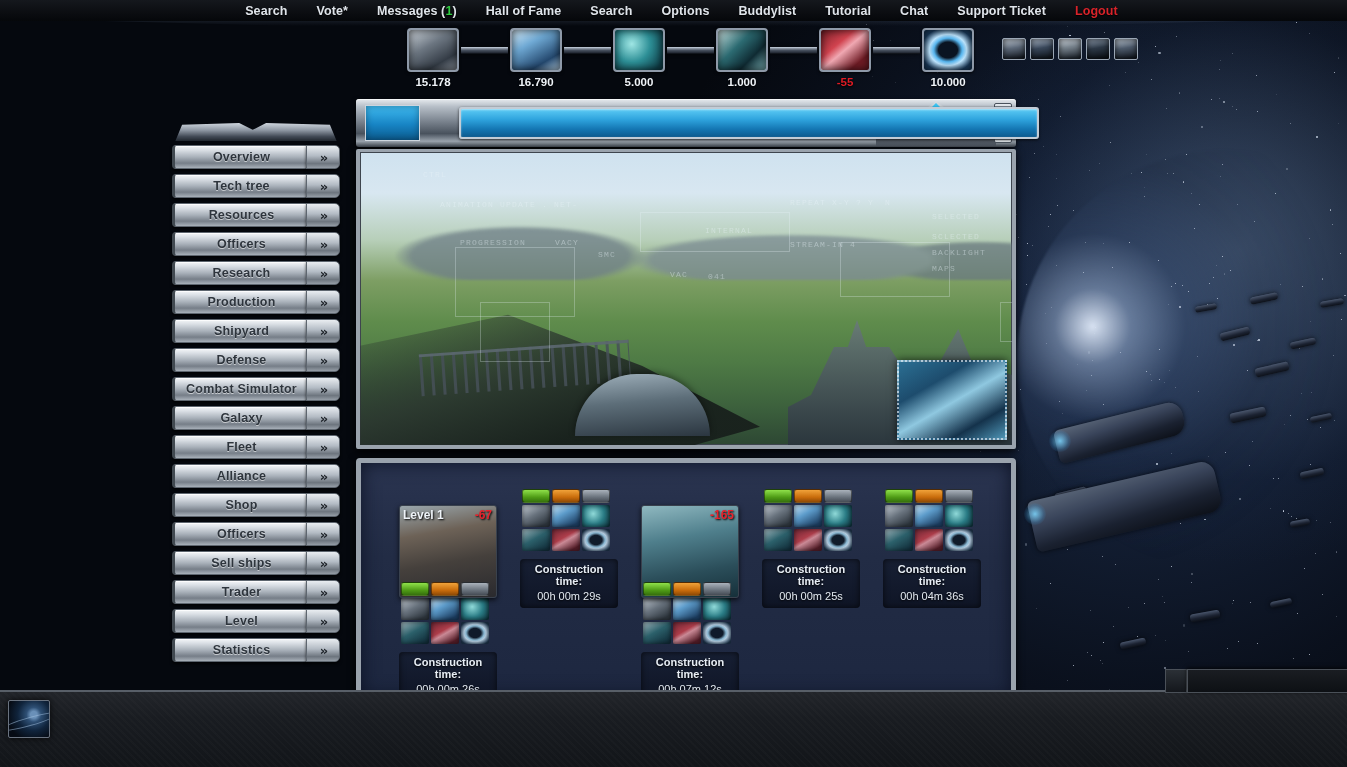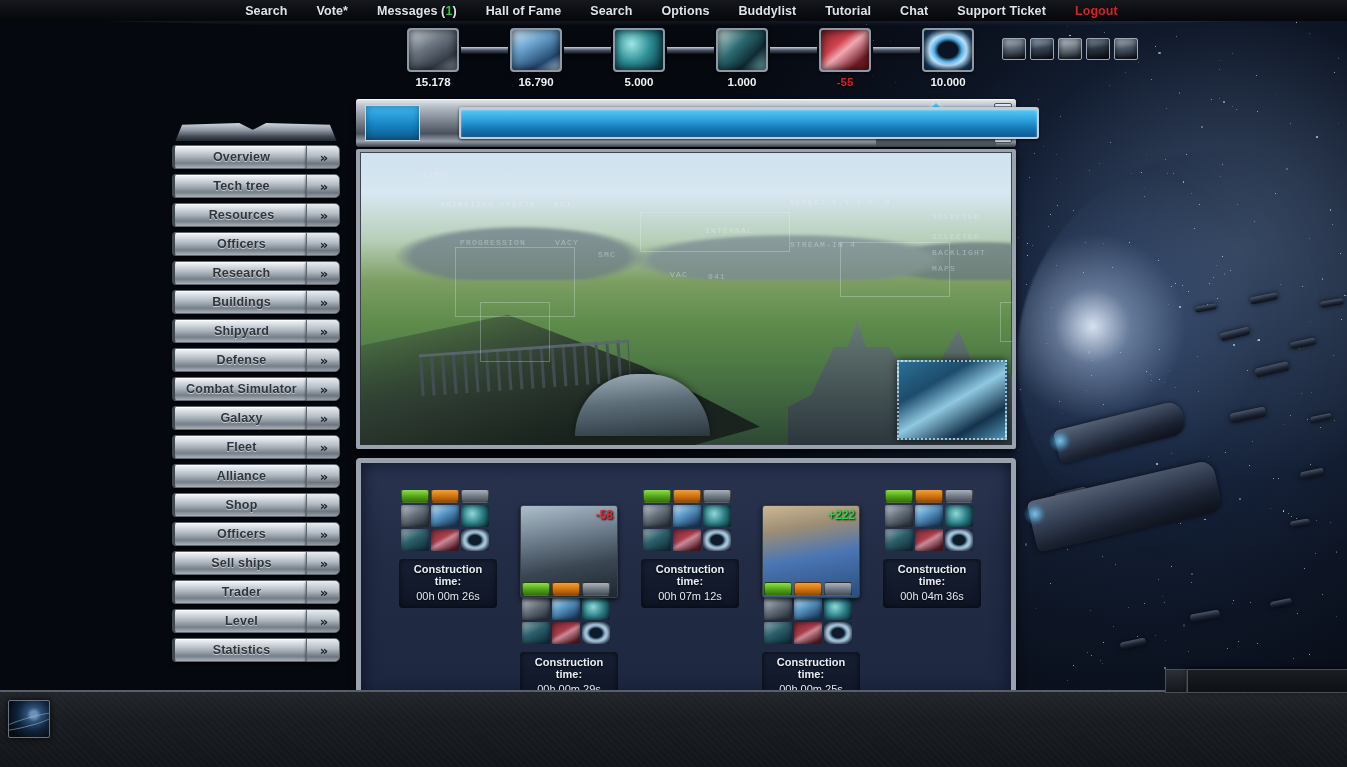--- a/index.html
+++ b/index.html
@@ -776,21 +776,21 @@
         <div class="arr">»</div>
       </div>
       <div class="mi">
         <div class="btn">
           <span>Research</span>
         </div>
         <div class="arr">»</div>
       </div>
       <div class="mi">
         <div class="btn">
-          <span>Buildings</span>
+          <span>Production</span>
         </div>
         <div class="arr">»</div>
       </div>
       <div class="mi">
         <div class="btn">
           <span>Shipyard</span>
         </div>
         <div class="arr">»</div>
       </div>
       <div class="mi">
@@ -906,89 +906,90 @@
         <u style="left: 640px; top: 150px; width: 50px; height: 40px;"></u>
       </div>
     <div id="minimap"></div>
   </div>
 
   <div id="cardspanel">
     <div class="notch" style="left:28px"></div>
     <div class="notch" style="left:480px"></div>
     <div id="cards">
         <div class="card">
+          <div class="thumb t1">
+            <div class="lvl">Level 1</div>
+            <div class="badge neg">-67</div>
+          </div>
           <div class="pills">
             <div class="pill g"></div>
             <div class="pill o"></div>
             <div class="pill s"></div>
           </div>
           <div class="icos">
             <div class="ri m"></div>
             <div class="ri c"></div>
             <div class="ri d"></div>
           </div>
           <div class="icos2">
             <div class="ri dk"></div>
             <div class="ri e"></div>
             <div class="ri p"></div>
           </div>
           <div class="ctbox">
             <div class="ctl">Construction time:</div>
             <div class="ctv">00h 00m 26s</div>
-          </div>
-        </div>
-        <div class="card">
-          <div class="thumb t2">
-            <div class="badge neg">-58</div>
-          </div>
-          <div class="pills">
-            <div class="pill g"></div>
-            <div class="pill o"></div>
-            <div class="pill s"></div>
-          </div>
-          <div class="icos">
-            <div class="ri m"></div>
-            <div class="ri c"></div>
-            <div class="ri d"></div>
-          </div>
-          <div class="icos2">
-            <div class="ri dk"></div>
-            <div class="ri e"></div>
-            <div class="ri p"></div>
-          </div>
-          <div class="ctbox">
-            <div class="ctl">Construction time:</div>
-            <div class="ctv">00h 00m 29s</div>
           </div>
         </div>
         <div class="card">
           <div class="pills">
             <div class="pill g"></div>
             <div class="pill o"></div>
             <div class="pill s"></div>
           </div>
           <div class="icos">
             <div class="ri m"></div>
             <div class="ri c"></div>
             <div class="ri d"></div>
           </div>
           <div class="icos2">
             <div class="ri dk"></div>
             <div class="ri e"></div>
             <div class="ri p"></div>
           </div>
           <div class="ctbox">
             <div class="ctl">Construction time:</div>
+            <div class="ctv">00h 00m 29s</div>
+          </div>
+        </div>
+        <div class="card">
+          <div class="thumb t3">
+            <div class="badge neg">-165</div>
+          </div>
+          <div class="pills">
+            <div class="pill g"></div>
+            <div class="pill o"></div>
+            <div class="pill s"></div>
+          </div>
+          <div class="icos">
+            <div class="ri m"></div>
+            <div class="ri c"></div>
+            <div class="ri d"></div>
+          </div>
+          <div class="icos2">
+            <div class="ri dk"></div>
+            <div class="ri e"></div>
+            <div class="ri p"></div>
+          </div>
+          <div class="ctbox">
+            <div class="ctl">Construction time:</div>
             <div class="ctv">00h 07m 12s</div>
           </div>
         </div>
         <div class="card">
-          <div class="thumb t4">
-            <div class="badge pos">+222</div>
-          </div>
           <div class="pills">
             <div class="pill g"></div>
             <div class="pill o"></div>
             <div class="pill s"></div>
           </div>
           <div class="icos">
             <div class="ri m"></div>
             <div class="ri c"></div>
             <div class="ri d"></div>
           </div>

